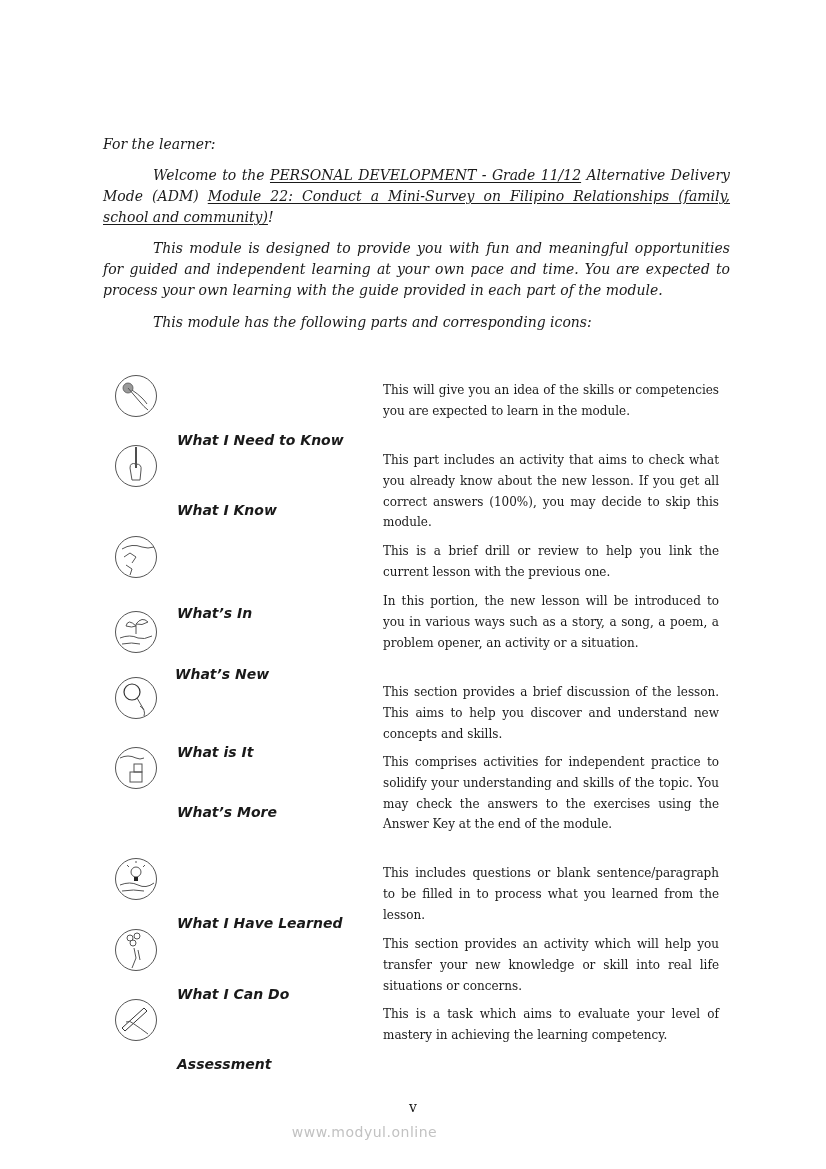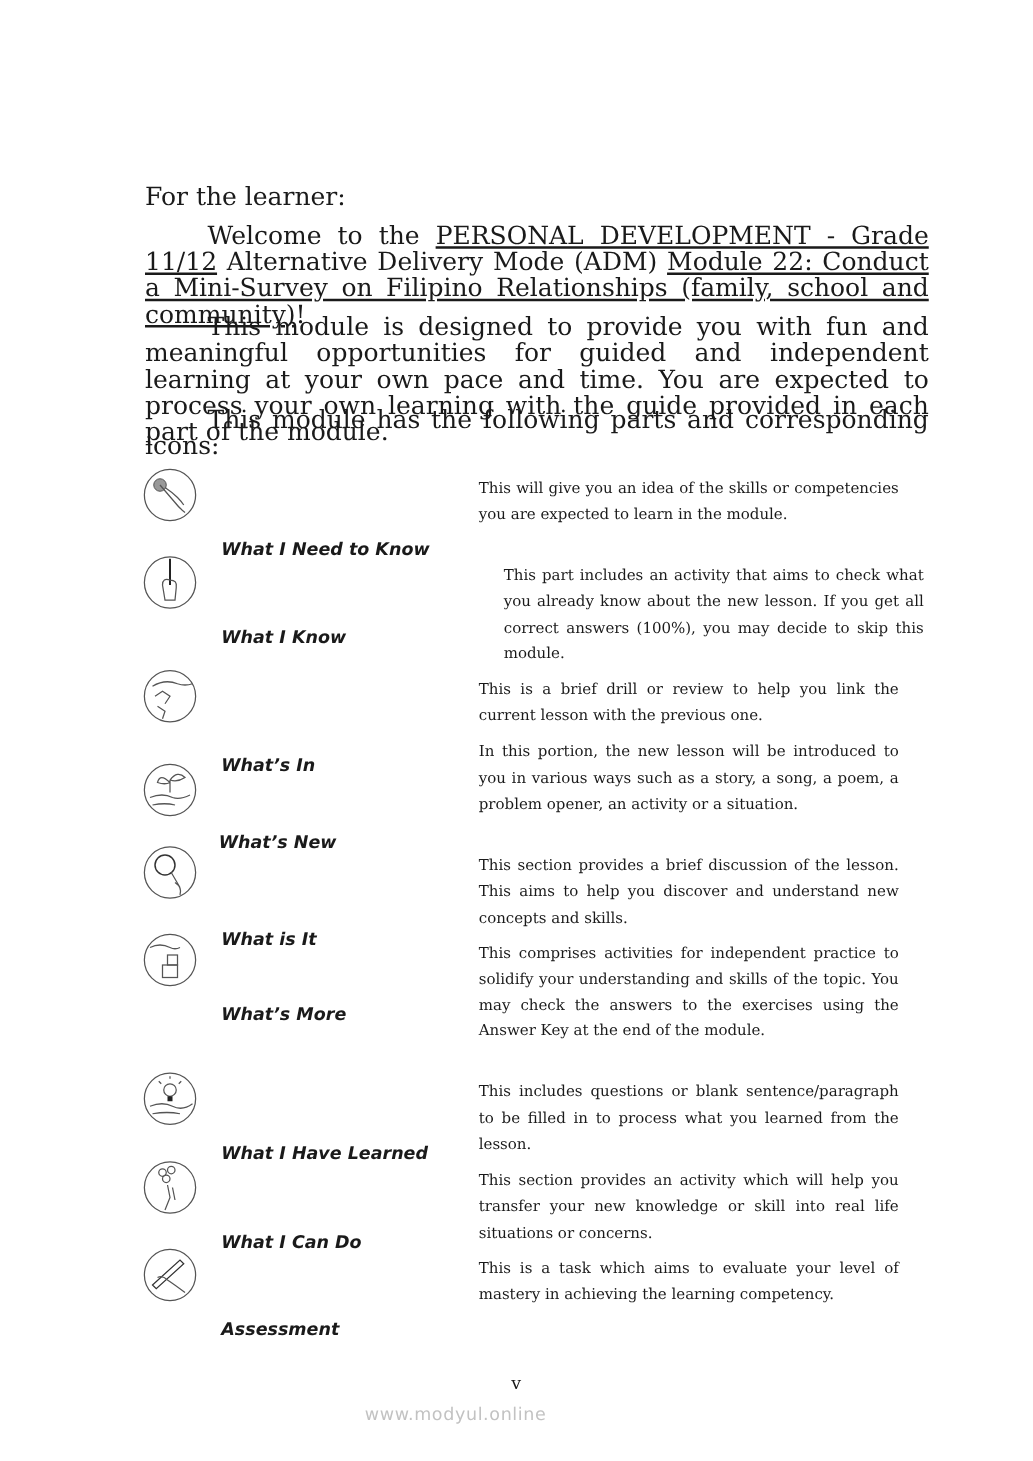--- a/index.html
+++ b/index.html
@@ -1,20 +1,20 @@
 <!DOCTYPE html>
 <html><head>
 <meta charset="utf-8">
 <style>
   html, body { margin: 0; padding: 0; background: #ffffff; }
   body { width: 826px; height: 1169px; position: relative; overflow: hidden;
          font-family: "DejaVu Serif", "Liberation Serif", serif; color: #1a1a1a; }
   .page { position: absolute; left: 0; top: 0; width: 826px; height: 1169px; }
-  .para { position: absolute; left: 100px; width: 627px; font-size: 20px; line-height: 21px;
-          text-align: justify; margin: 16px; }
+  .para { position: absolute; left: 100px; width: 627px; font-size: 14px; line-height: 21px;
+          text-align: justify; margin: 3px; font-style: italic; }
   .indent { text-indent: 50px; }
   u { text-decoration: underline; text-underline-offset: 2px; }
   .row { position: absolute; left: 114px; width: 612px; }
   .icon { position: absolute; left: 0; width: 44px; height: 44px; }
   .icon svg { width: 44px; height: 44px; }
   .label { position: absolute; left: 63px; font-family: "DejaVu Sans", "Liberation Sans", sans-serif;
            font-weight: bold; font-style: italic; font-size: 14px; white-space: nowrap; margin-top: 44px; }
   .desc { position: absolute; left: 269px; width: 336px; font-size: 12px; line-height: 20.8px;
           text-align: justify; }
   .pagenum { position: absolute; top: 1099px; left: 0; width: 826px; text-align: center; font-size: 14px; }
@@ -49,21 +49,21 @@
 
   <div class="row" style="top:444px;">
     <div class="icon" style="top:0;">
       <svg viewBox="0 0 44 44">
           <circle cx="22" cy="22" r="20.5" fill="none" stroke="#555" stroke-width="1"></circle>
           <line x1="22" y1="3" x2="22" y2="24" stroke="#222" stroke-width="1.6"></line>
           <path d="M16 24 Q16 18 22 20 Q28 20 27 26 L26 36 L18 36 Z" fill="none" stroke="#555" stroke-width="1"></path>
         </svg>
     </div>
     <div class="label" style="top:14px;">What I Know</div>
-    <div class="desc" style="top:6px;margin-left:20px;">This part includes an activity that aims to check what you already know about the new lesson. If you get all correct answers (100%), you may decide to skip this module.</div>
+    <div class="desc" style="top:6px;">This part includes an activity that aims to check what you already know about the new lesson. If you get all correct answers (100%), you may decide to skip this module.</div>
   </div>
 
   <div class="row" style="top:535px;">
     <div class="icon" style="top:0;">
       <svg viewBox="0 0 44 44">
           <circle cx="22" cy="22" r="20.5" fill="none" stroke="#555" stroke-width="1"></circle>
           <path d="M8 14 Q18 8 28 12 Q34 14 40 12 M10 22 L16 18 L22 22 L18 28 M12 30 L18 34 L16 40" fill="none" stroke="#555" stroke-width="1"></path>
         </svg>
     </div>
     <div class="label" style="top:26px;">What’s In</div>

